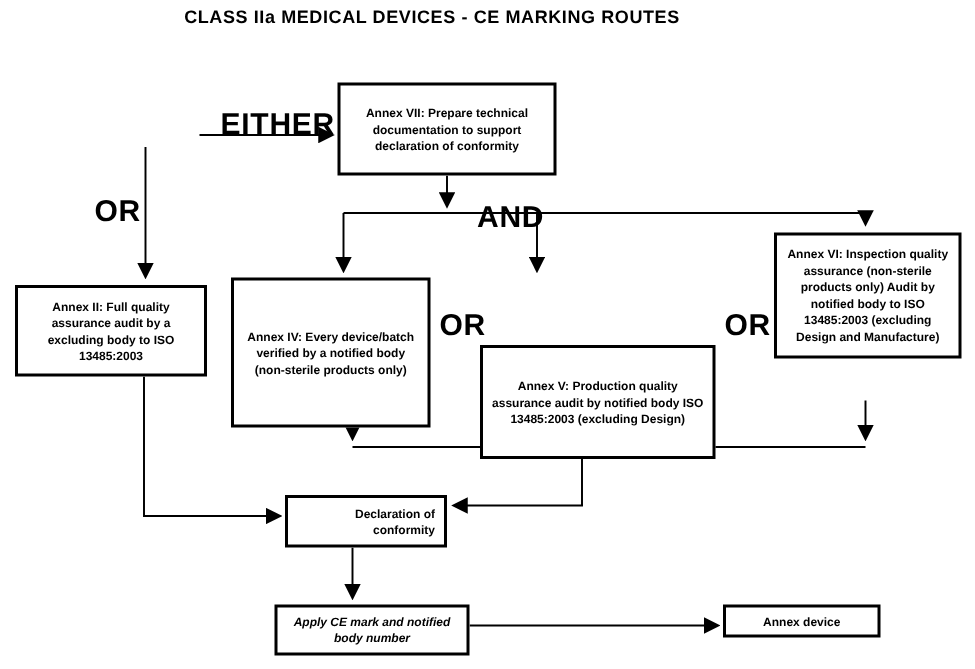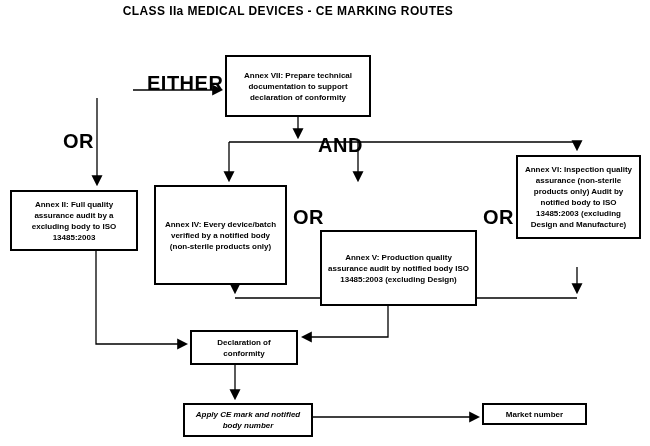--- a/index.html
+++ b/index.html
@@ -74,25 +74,25 @@
   </div>
 
   <div class="box" style="left:320px;top:186px;width:157px;height:76px;margin-top:44px;">
     <span>Annex V: Production quality assurance audit by notified body ISO 13485:2003 (excluding Design)</span>
   </div>
 
   <div class="box" style="left:516px;top:155px;width:125px;height:84px;">
     <span>Annex VI: Inspection quality assurance (non-sterile products only) Audit by notified body to ISO 13485:2003 (excluding Design and Manufacture)</span>
   </div>
 
-  <div class="box" style="left:190px;top:330px;width:108px;height:35px;">
+  <div class="box" style="left:190px;top:330px;width:108px;height:35px;text-align:right;">
     <span>Declaration of conformity</span>
   </div>
 
   <div class="box" style="left:183px;top:403px;width:130px;height:34px;font-style:italic;">
     <span>Apply CE mark and notified body number</span>
   </div>
 
   <div class="box" style="left:482px;top:403px;width:105px;height:22px;">
-    <span>Market number</span>
+    <span>Annex device</span>
   </div>
 
 </div>
 
 </body></html>

